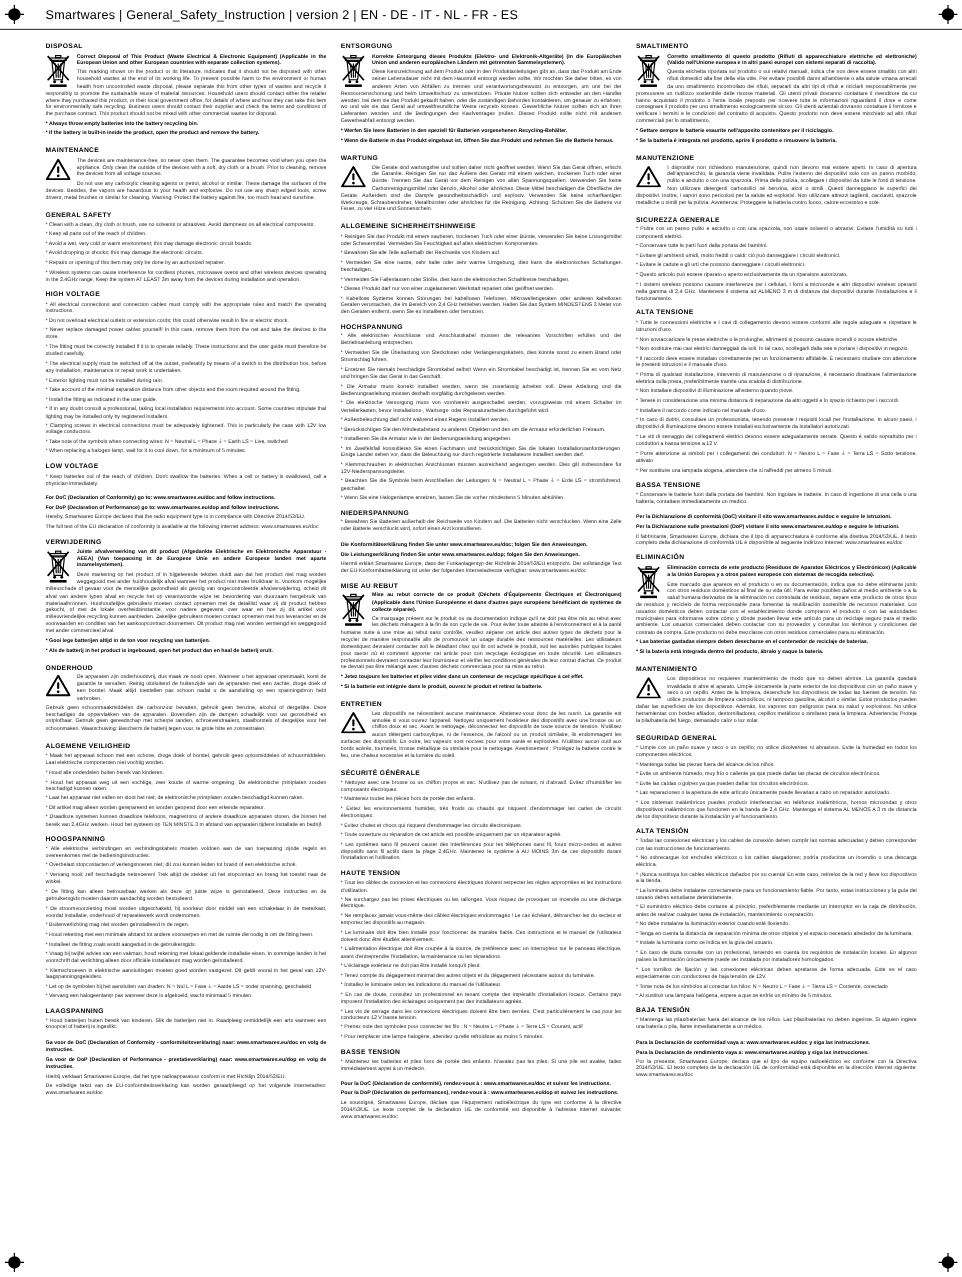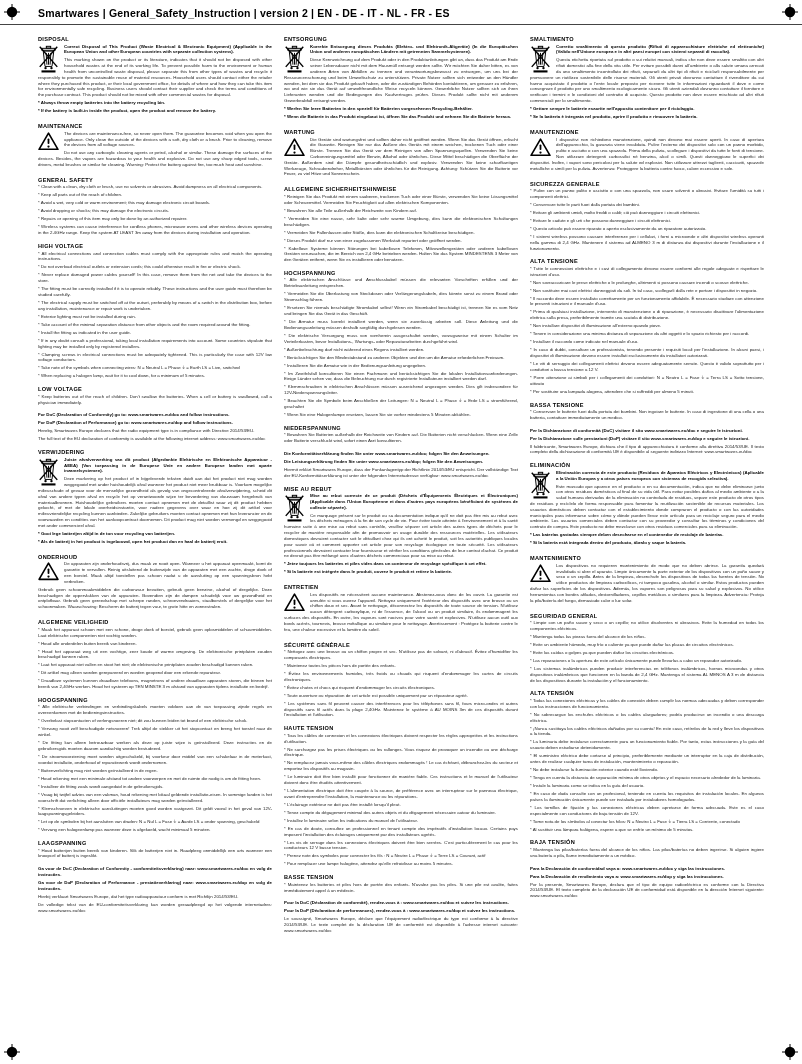--- a/index.html
+++ b/index.html
@@ -3,21 +3,21 @@
 <meta charset="utf-8">
 <style>
   html,body{margin:0;padding:0;}
   body{
     width:802px;height:1064px;position:relative;background:#ffffff;
     font-family:"Liberation Sans", sans-serif;color:#111;overflow:hidden;
   }
   .reg-mark{position:absolute;width:16px;height:16px;}
   .page-header{
     position:absolute;left:38px;top:7px;right:38px;height:16px;
-    font-size:10.5px;font-weight:700;letter-spacing:.2px;color:#000;
+    font-size:10.5px;font-weight:400;letter-spacing:.2px;color:#000;
   }
   .header-rule{position:absolute;left:0;right:0;top:24px;border-top:0.8px solid #444;}
   .columns{
     position:absolute;left:38px;top:36px;width:726px;height:1010px;
     display:flex;gap:12px;align-items:flex-start;
   }
   .col{width:234px;overflow:hidden;height:1010px;}
   .section{margin:0 0 7px 0;}
   .sec-h{
     font-size:5.6px;font-weight:bold;letter-spacing:.3px;margin:0 0 1.5px 0;color:#000;

